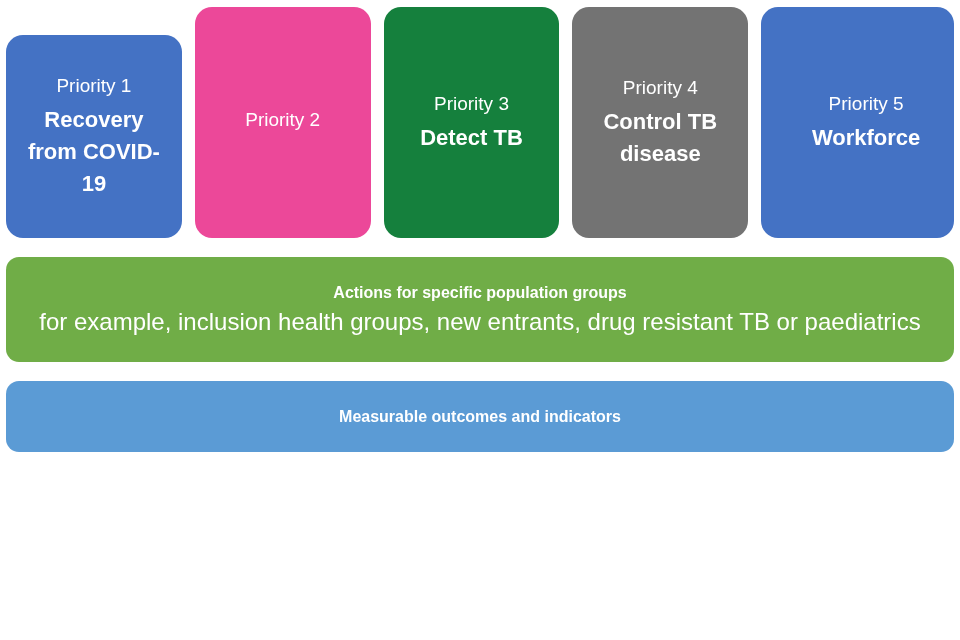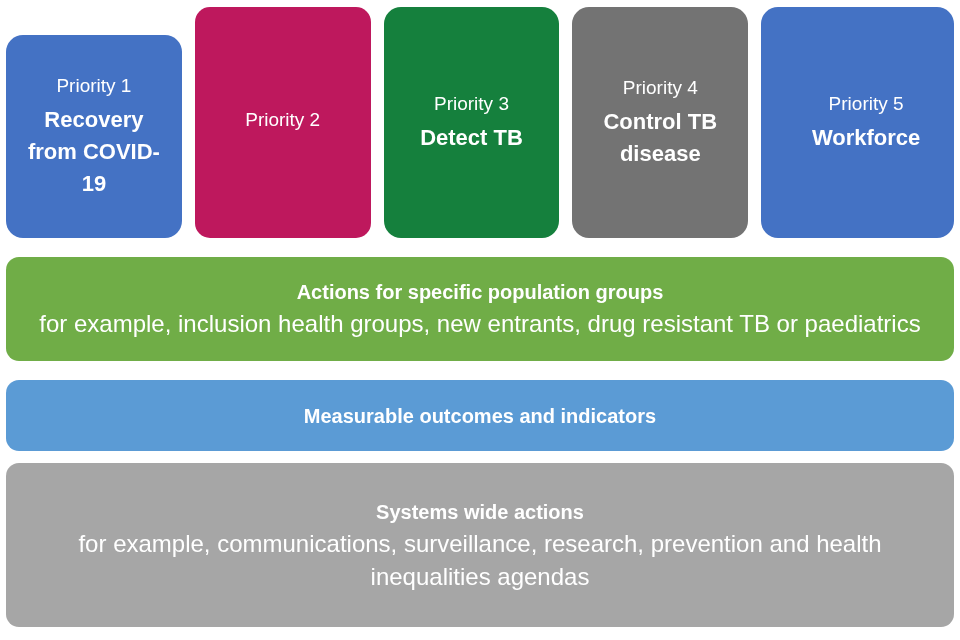--- a/index.html
+++ b/index.html
@@ -46,21 +46,21 @@
     border-radius: 13px;
     color: #ffffff;
     display: flex;
     flex-direction: column;
     align-items: center;
     justify-content: center;
     text-align: center;
     padding: 0 24px;
   }
   .band-title {
-    font-size: 20px;
+    font-size: 16px;
     font-weight: bold;
     line-height: 1.5;
   }
   .band-subtitle {
     font-size: 24px;
     line-height: 1.4;
   }
   .band-population { height: 105px; margin-bottom: 19px; }
   .band-outcomes   { height: 71px;  margin-bottom: 12px; }
   .band-systems    { height: 164px; }
@@ -68,21 +68,21 @@
 </head>
 <body>
 
 <div class="canvas">
 
   <div class="priority-row">
     <div class="priority-box" style="background: rgb(68, 114, 196); margin-top: 28px;">
       <div class="priority-label">Priority 1</div>
       <div class="priority-title">Recovery from COVID-19</div>
     </div>
-    <div class="priority-box" style="background: #be185d; border-radius: 15px;">
+    <div class="priority-box" style="background: #ec4899;">
       <div class="priority-label">Priority 2</div>
     </div>
     <div class="priority-box" style="background: #15803d;">
       <div class="priority-label">Priority 3</div>
       <div class="priority-title">Detect TB</div>
     </div>
     <div class="priority-box" style="background: #737373;">
       <div class="priority-label">Priority 4</div>
       <div class="priority-title">Control TB disease</div>
     </div>
@@ -94,18 +94,14 @@
 
   <div class="band band-population" style="background: rgb(112, 173, 71);">
     <div class="band-title">Actions for specific population groups</div>
     <div class="band-subtitle">for example, inclusion health groups, new entrants, drug resistant TB or paediatrics</div>
   </div>
 
   <div class="band band-outcomes" style="background: rgb(91, 155, 213);">
     <div class="band-title">Measurable outcomes and indicators</div>
   </div>
 
-  <div class="band band-systems" style="background: rgb(166, 166, 166);">
-    <div class="band-title">Systems wide actions</div>
-    <div class="band-subtitle">for example, communications, surveillance, research, prevention and health inequalities agendas</div>
-  </div>
 
 </div>
 
 </body></html>

